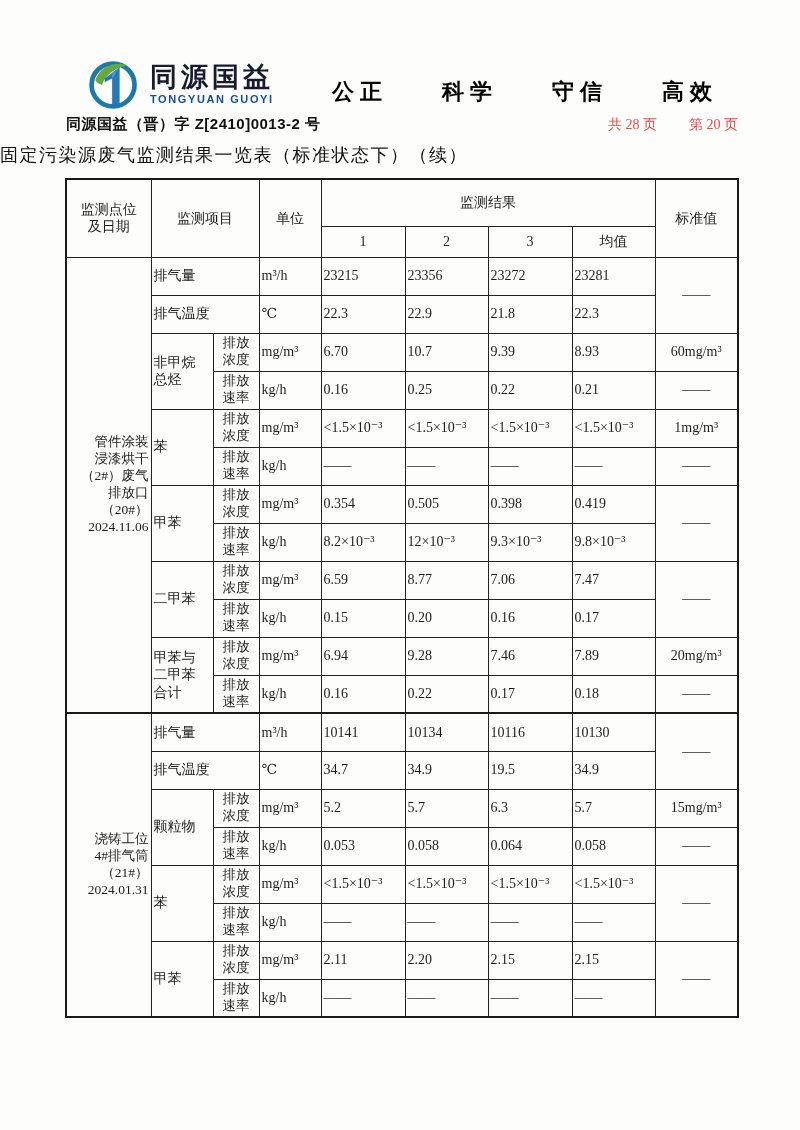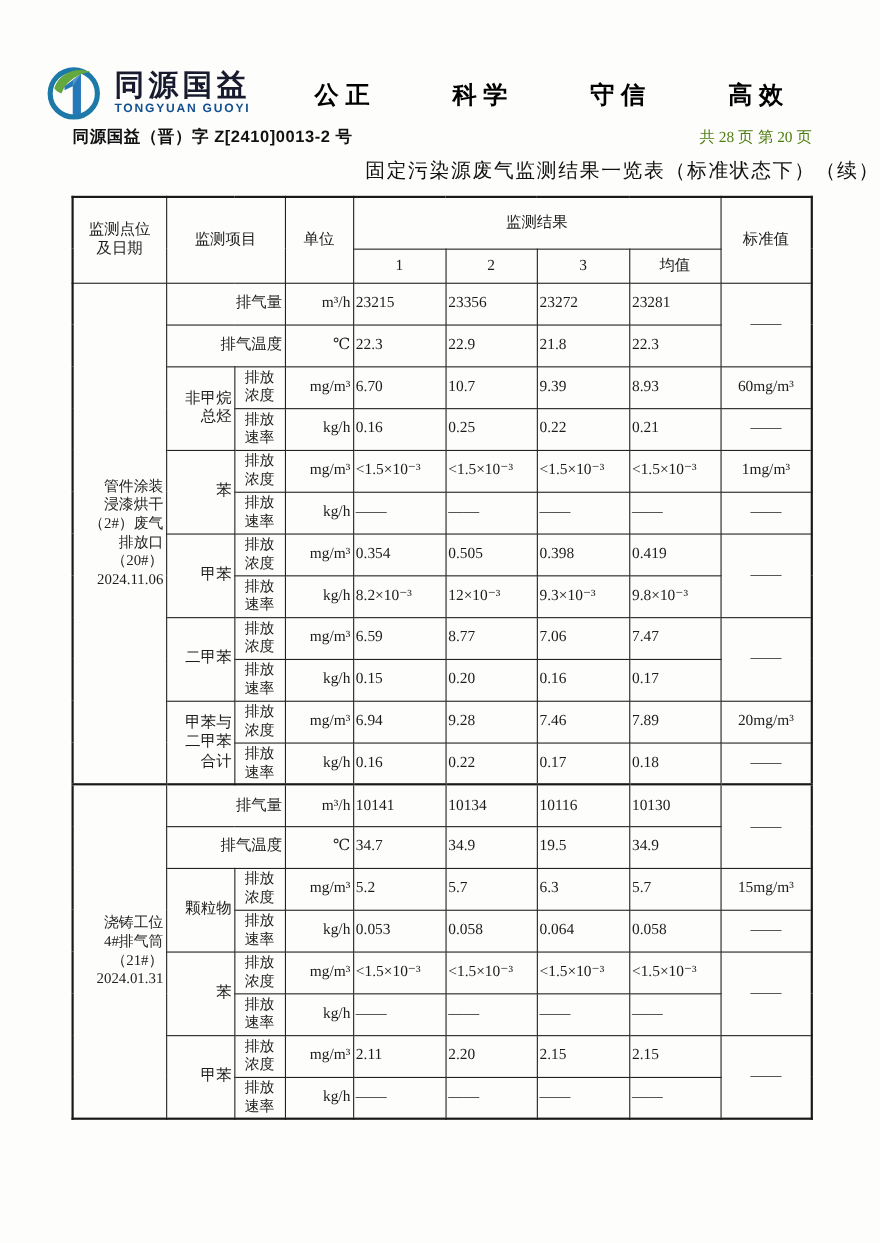--- a/index.html
+++ b/index.html
@@ -8,22 +8,22 @@
     width:800px; height:1130px;
     background:#ffffff;
     font-family:"Liberation Serif","DejaVu Serif",serif;
     color:#1a1a1a;
     position:relative;
   }
   .page { width:800px; height:1130px; background:#fdfdfc; overflow:hidden; }
 
   
   .header-row {
-    display:flex; align-items:flex-start;
-    padding:56px 64px 0 40px;
+    display:flex; align-items:center;
+    padding:56px 64px 0 86px;
   }
   .logo-block { display:flex; align-items:flex-start; gap:8px; flex:0 0 auto; }
   .logo-icon { width:56px; height:56px; flex:0 0 auto; }
   .brand-text { display:flex; flex-direction:column; margin-top:6px; }
   .brand-cn {
     font-family:"Liberation Sans","DejaVu Sans",sans-serif;
     font-weight:bold; font-size:27px; line-height:30px;
     letter-spacing:4px; color:#181a2e; white-space:nowrap;
   }
   .brand-en {
@@ -40,24 +40,24 @@
   .slogan span { letter-spacing:6px; white-space:nowrap; }
 
   .doc-row {
     display:flex; justify-content:space-between; align-items:flex-end;
     padding:0 62px 0 66px; margin-top:3px;
   }
   .doc-no {
     font-family:"Liberation Sans","DejaVu Sans",sans-serif;
     font-size:15px; font-weight:600; letter-spacing:0.5px; color:#111;
   }
-  .page-info { font-size:14px; color:#4d7c0f; display:flex; gap:4px; }
+  .page-info { font-size:14px; color:#ef4444; display:flex; gap:32px; }
 
   .doc-title {
-    text-align:right; margin-top:9px;
+    text-align:left; margin-top:9px;
     font-size:18px; letter-spacing:1.5px; color:#111;
   }
 
   
   table.monitor {
     border-collapse:collapse;
     margin:11px 0 0 65px;
     width:672px;
     table-layout:fixed;
     font-size:14px;
@@ -70,23 +70,23 @@
     line-height:1.25;
     overflow:hidden;
   }
   table.monitor { border:2px solid #1a1a1a; }
   thead tr.h1 { height:47px;margin-top:12px; }
   thead tr.h2 { height:31px; }
   tbody tr { height:38px; }
   tbody.sec2 tr:first-child th, tbody.sec2 tr:first-child td { border-top:2px solid #1a1a1a; }
   thead th { text-align:center; }
   td.point { text-align:right; white-space:pre-line; font-size:13.5px; line-height:1.55; }
-  td.item  { text-align:right; white-space:pre-line; }
+  td.item  { text-align:left; white-space:pre-line; }
   td.sub   { text-align:center; white-space:pre-line; font-size:13.5px; }
-  td.unit  { text-align:right; }
+  td.unit  { text-align:left; }
   td.val   { text-align:left; padding-left:8px; }
   td.std   { text-align:center; }
   th.ml    { white-space:pre-line; }
 </style>
 </head>
 <body>
 
 <div class="page">
 
   <div class="header-row">

